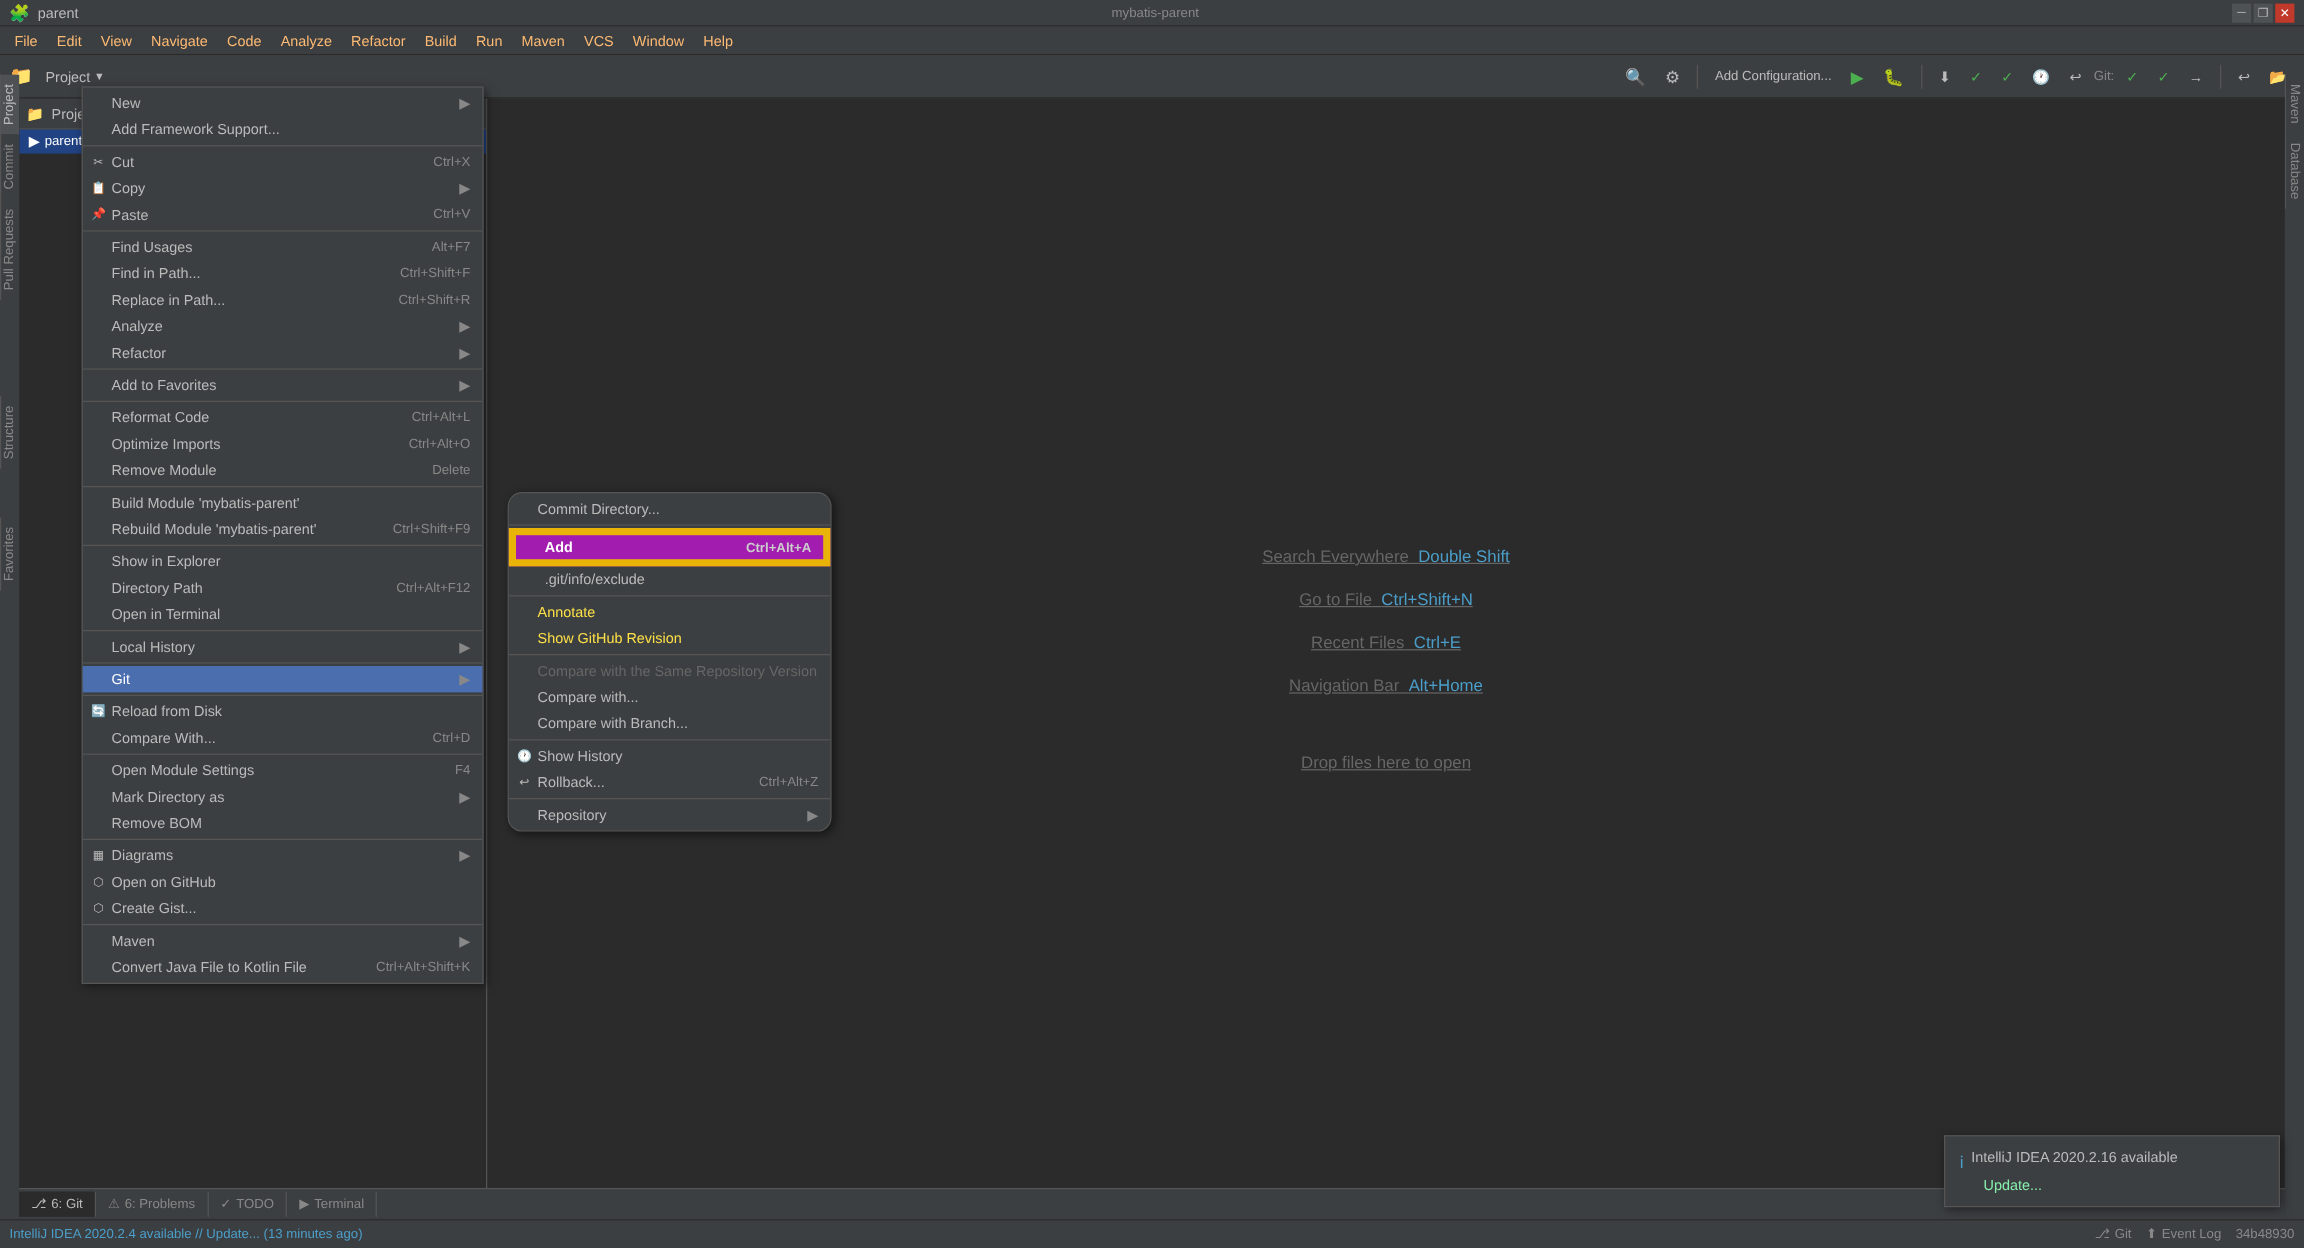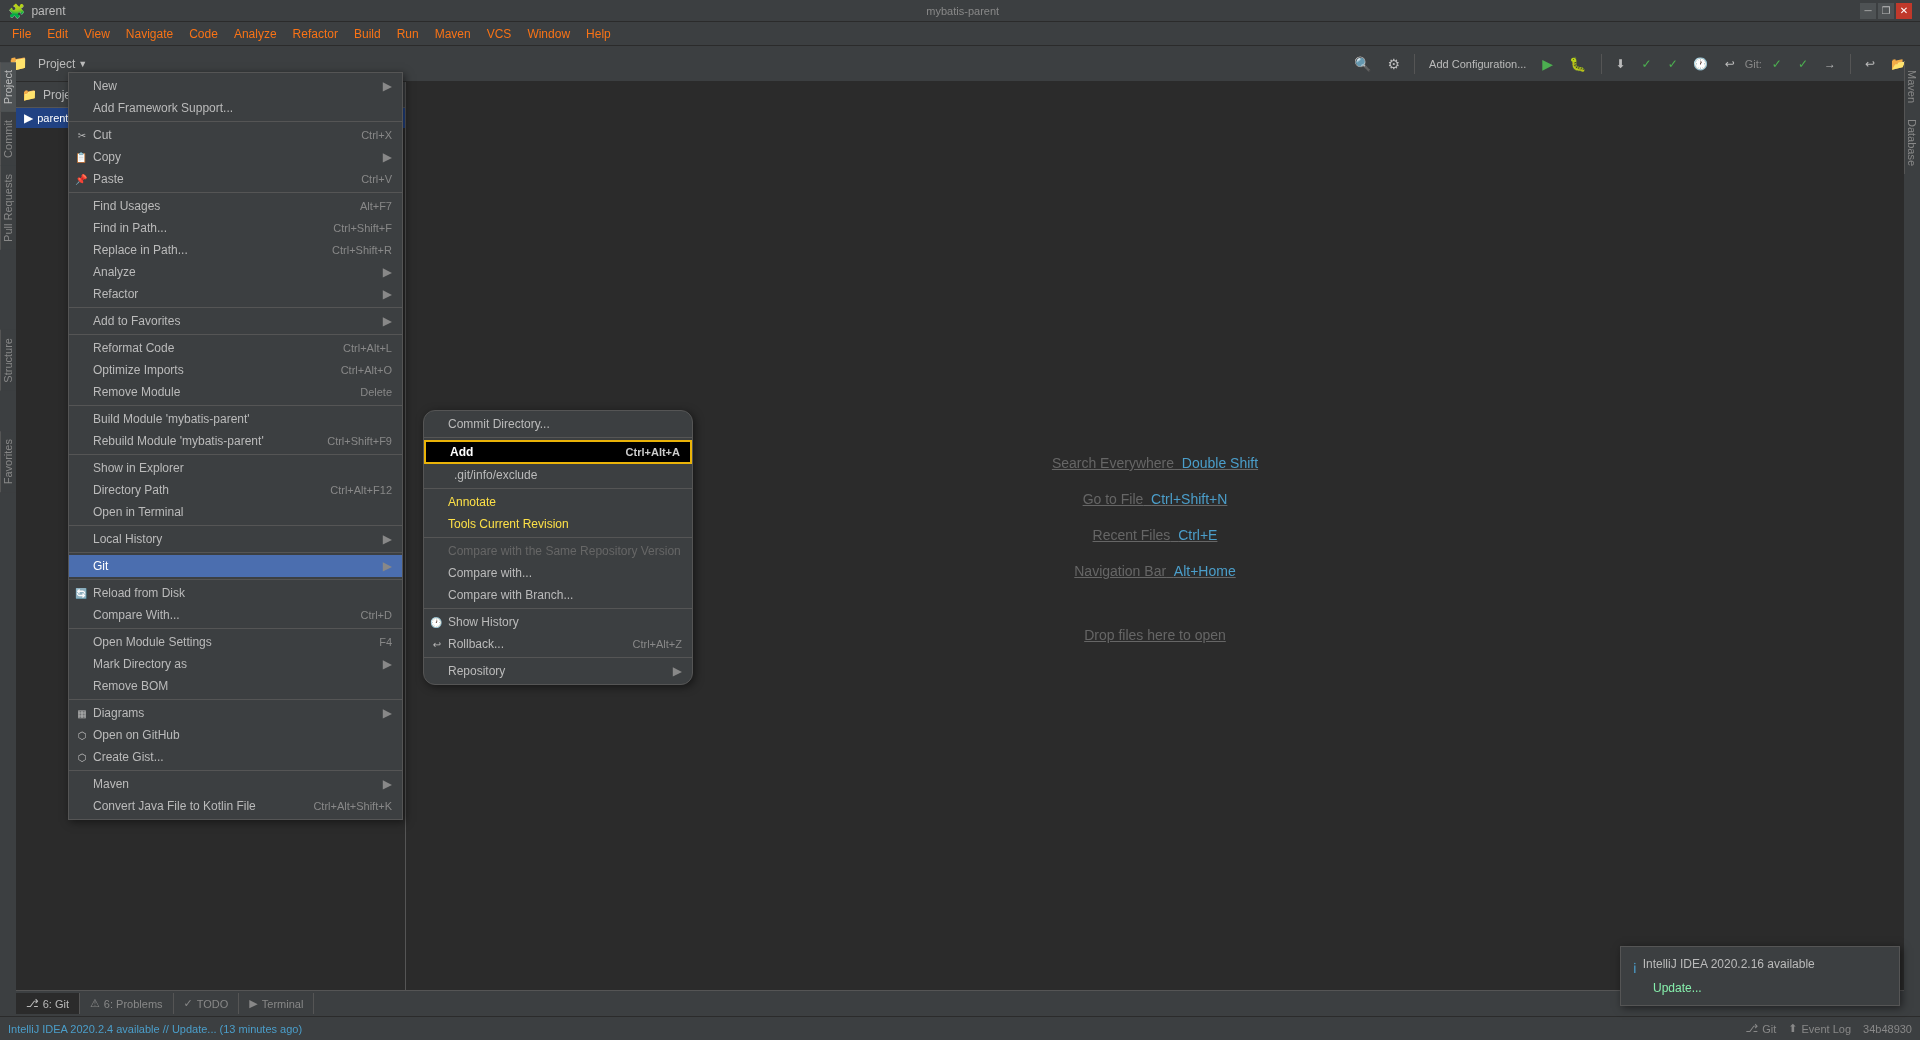--- a/index.html
+++ b/index.html
@@ -49,21 +49,21 @@
     #menu-bar {
       height: 24px;
       background: #3c3f41;
       display: flex;
       align-items: center;
       padding: 0 4px;
       border-bottom: 1px solid #2b2b2b;
     }
     .menu-item {
       padding: 2px 8px;
-      color: #f97316;
+      color: #fdba74;
       cursor: pointer;
       font-size: 12px;
     }
 
     
     #toolbar {
       height: 36px;
       background: #3c3f41;
       display: flex;
       align-items: center;
@@ -590,32 +590,32 @@
   <div class="menu-row">
     Convert Java File to Kotlin File <span class="shortcut">Ctrl+Alt+Shift+K</span>
   </div>
 </div>
 
 <div class="context-menu" id="context-menu-git" style="left:423px; top:410px; width:245px;border-radius:12px;">
   <div class="menu-row">
     Commit Directory...
   </div>
   <div class="menu-separator"></div>
-  <div class="menu-row add-menu-row" style="background:#000000;color:white;border:2px solid #eab308;font-weight:bold;">
+  <div class="menu-row add-menu-row" style="background:#a21caf;color:white;border:6px solid #eab308;font-weight:bold;align-items:flex-end;">
     Add <span class="shortcut" style="color:#ccc;">Ctrl+Alt+A</span>
   </div>
   <div class="menu-row" style="padding-left:30px;color:#bbbbbb;">
     .git/info/exclude
   </div>
   <div class="menu-separator"></div>
   <div class="menu-row disabled">
     Annotate
   </div>
   <div class="menu-row disabled">
-    Tools Current Revision
+    Show GitHub Revision
   </div>
   <div class="menu-separator"></div>
   <div class="menu-row disabled" style="color:#666;">
     Compare with the Same Repository Version
   </div>
   <div class="menu-row">
     Compare with...
   </div>
   <div class="menu-row">
     Compare with Branch...

